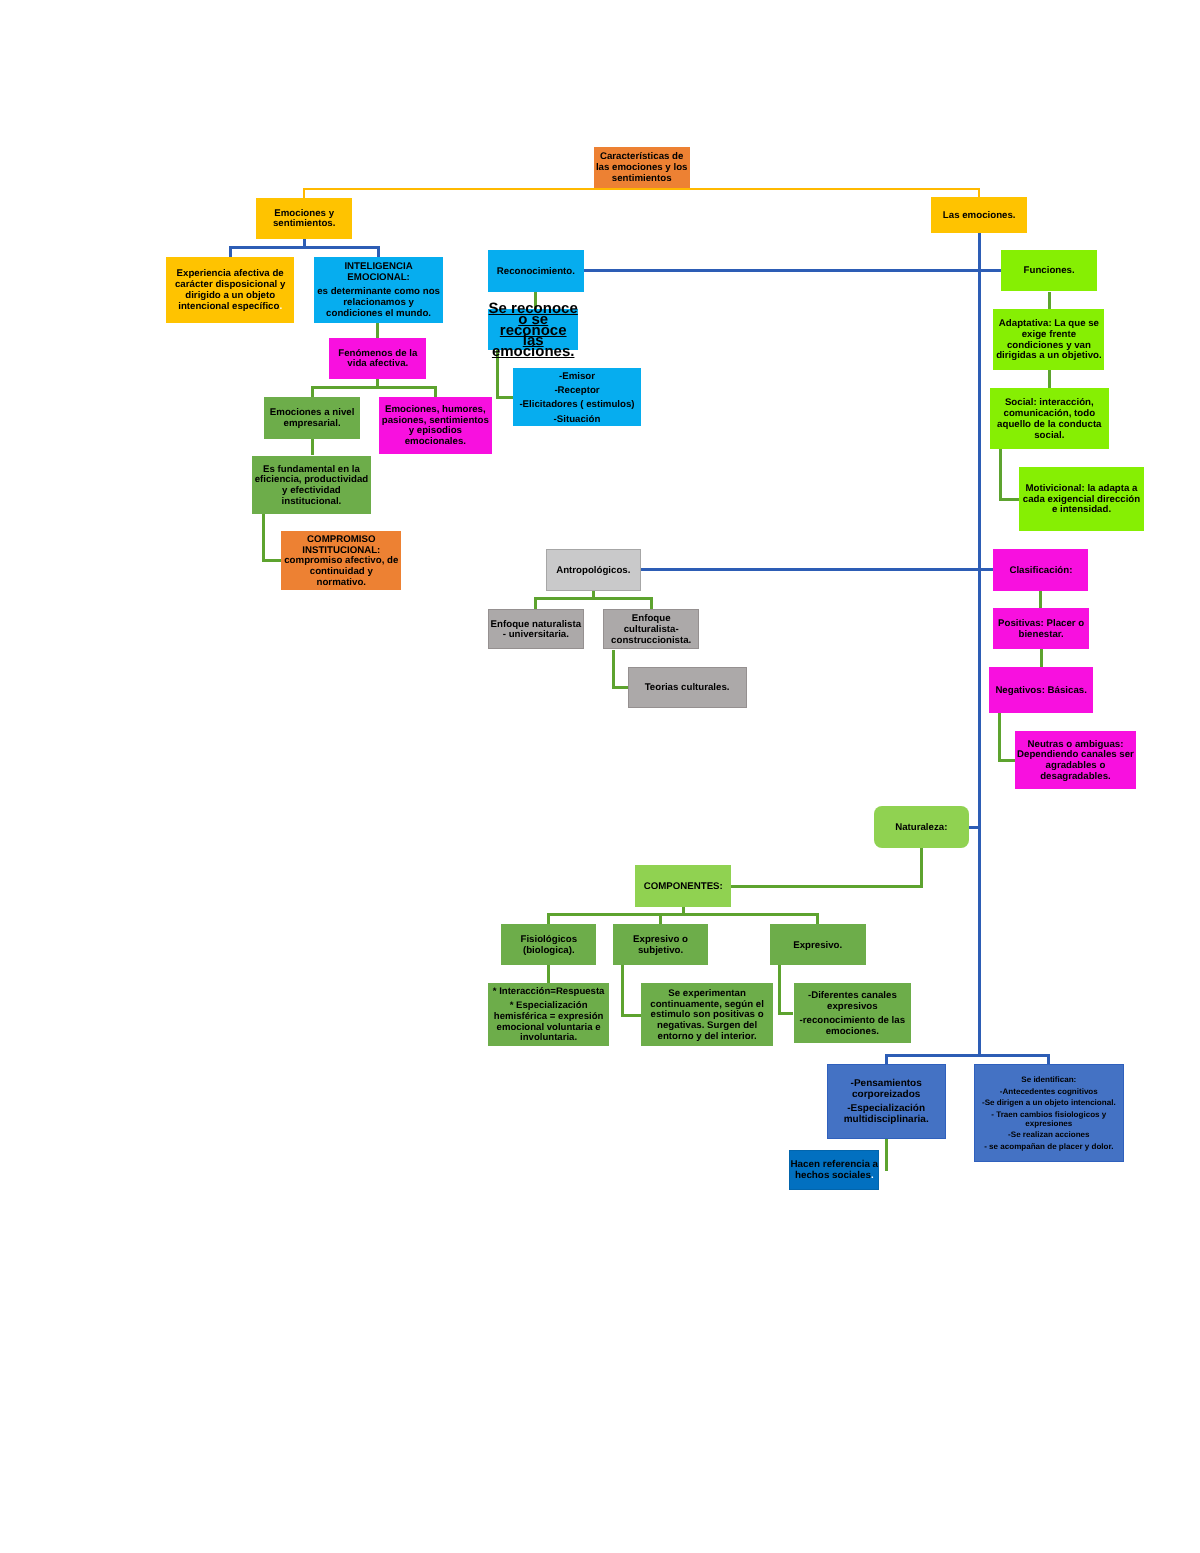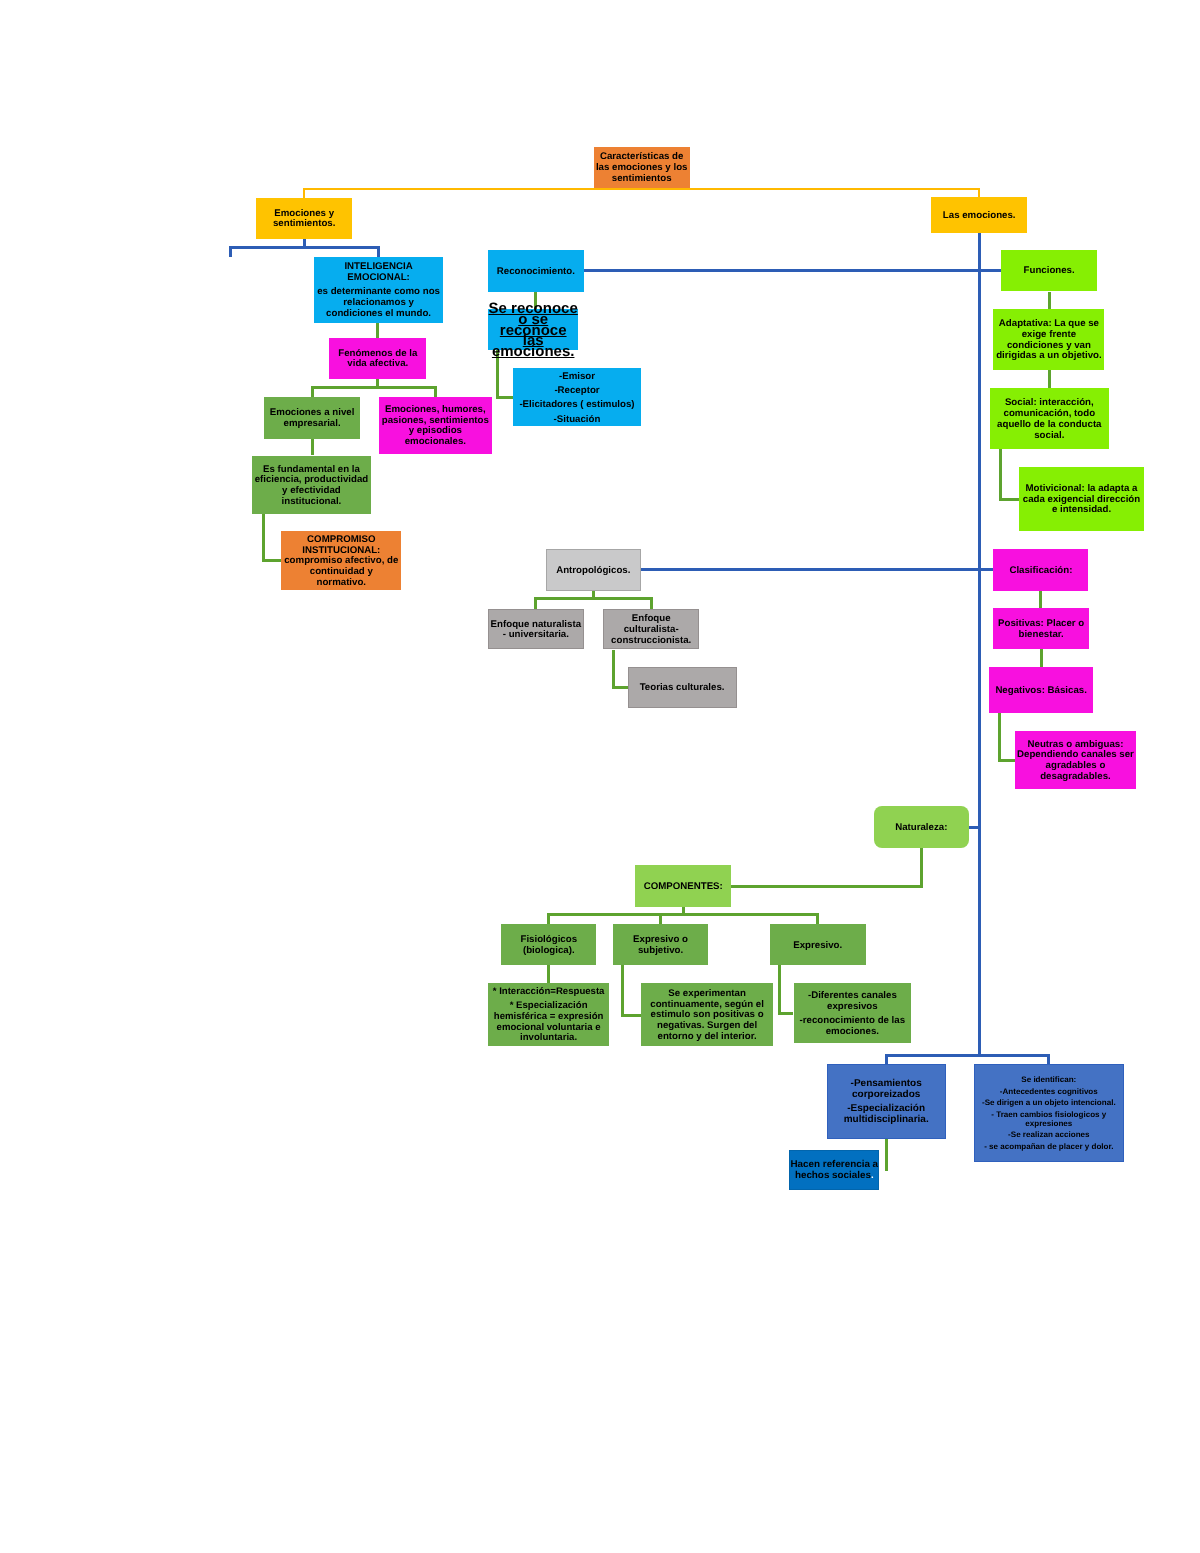--- a/index.html
+++ b/index.html
@@ -104,20 +104,23 @@
   </div>
 
   <div class="node n-yellow" style="left:256.2px;top:197.8px;width:96px;height:41px;font-size:9.7px;">
     <span class="txt">Emociones y sentimientos.</span>
   </div>
 
   <div class="node n-yellow" style="left:931.2px;top:197px;width:96px;height:35.8px;font-size:9.7px;">
     <span class="txt">Las emociones.</span>
   </div>
 
+  <div class="node n-yellow" style="left:166.2px;top:256.8px;width:128px;height:65.8px;font-size:9.7px;">
+    <span class="txt"><span>Experiencia afectiva de carácter disposicional y dirigido a un objeto intencional específico</span><span class="wdot">.</span></span>
+  </div>
 
   <div class="node n-cyan" style="left:314.2px;top:256.8px;width:128.8px;height:66px;font-size:9.7px;flex-direction:column;">
     <p class="txt">INTELIGENCIA EMOCIONAL:</p>
     <p class="txt">es determinante como nos relacionamos y condiciones el mundo.</p>
   </div>
 
   <div class="node n-magenta" style="left:329.4px;top:337.8px;width:96.8px;height:41px;font-size:9.7px;">
     <span class="txt">Fenómenos de la vida afectiva.</span>
   </div>
 
@@ -173,21 +176,21 @@
   </div>
 
   <div class="node n-graymid" style="left:487.9px;top:608.7px;width:95.9px;height:40.8px;font-size:9.7px;">
     <span class="txt">Enfoque naturalista - universitaria.</span>
   </div>
 
   <div class="node n-graymid" style="left:603.2px;top:608.7px;width:96px;height:40.8px;font-size:9.7px;">
     <span class="txt">Enfoque culturalista-construccionista.</span>
   </div>
 
-  <div class="node n-graymid" style="left:627.6px;top:666.7px;width:109px;height:41.8px;font-size:9.7px;">
+  <div class="node n-graymid" style="left:627.6px;top:666.7px;width:119px;height:41.8px;font-size:9.7px;">
     <span class="txt">Teorias culturales.</span>
   </div>
 
   <div class="node n-magenta" style="left:993.3px;top:549.1px;width:95.2px;height:41.7px;font-size:9.7px;">
     <span class="txt">Clasificación:</span>
   </div>
 
   <div class="node n-magenta" style="left:993.3px;top:607.8px;width:95.6px;height:41.5px;font-size:9.7px;">
     <span class="txt">Positivas: Placer o bienestar.</span>
   </div>

